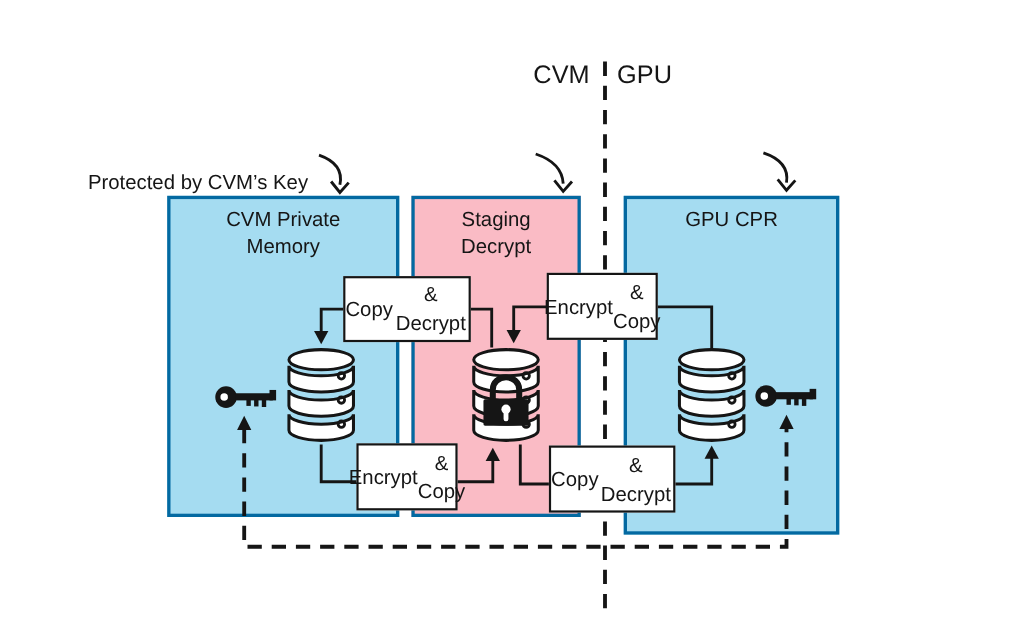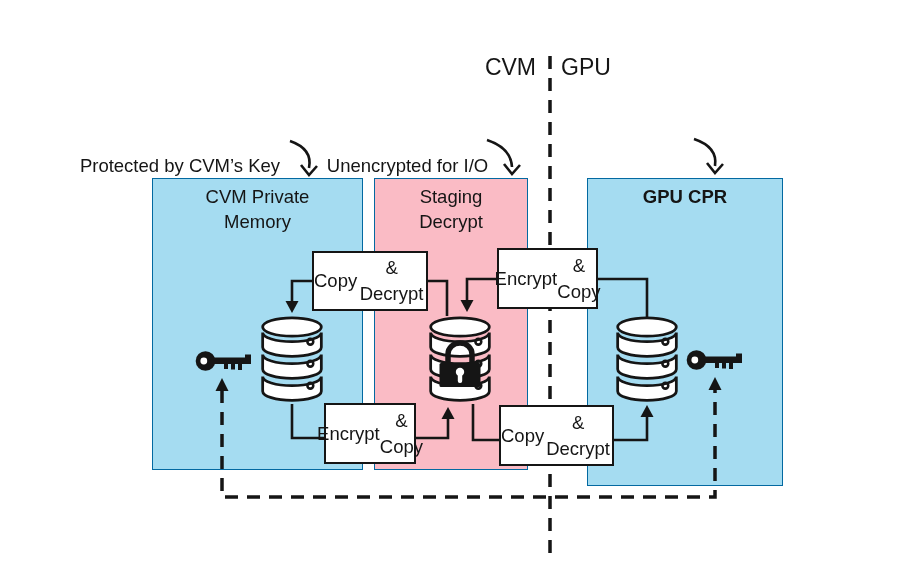--- a/index.html
+++ b/index.html
@@ -2,49 +2,48 @@
 <html><head>
 <meta charset="utf-8">
 <style>
   html,body{margin:0;padding:0;background:#ffffff;}
   #stage{
     position:relative;width:917px;height:565px;background:#ffffff;overflow:hidden;
     font-family:"Liberation Sans", sans-serif;color:#151515;
   }
   .lbl{position:absolute;font-size:18.5px;text-align:center;line-height:1.25;z-index:5;white-space:nowrap;margin-top:39px;}
   .hdr{position:absolute;font-size:23px;font-weight:normal;z-index:5;}
-  .region{position:absolute;border:1px solid #0369a1;box-sizing:border-box;z-index:1;
+  .region{position:absolute;border:3px solid #0369a1;box-sizing:border-box;z-index:1;
           display:flex;justify-content:center;align-items:flex-start;}
   .region .rtitle{font-size:18.5px;text-align:center;line-height:1.35;margin-top:6px;}
   #cvm-box{left:152px;top:178px;width:211px;height:292px;background:#a5dcf1;}
   #cvm-box .rtitle{max-width:125px;}
   #staging-box{left:374px;top:178px;width:154px;height:292px;background:#fabbc5;}
   #staging-box .rtitle{max-width:80px;}
-  #gpu-box{left:587px;top:178px;width:196px;height:308px;background:#a5dcf1;font-weight:bold;}
+  #gpu-box{left:567px;top:178px;width:196px;height:308px;background:#a5dcf1;}
   .flowbox{position:absolute;background:#ffffff;border:2.5px solid #151515;box-sizing:border-box;z-index:4;
            display:flex;flex-direction:row;justify-content:center;align-items:center;
            font-size:18.5px;line-height:1.4;text-align:center;}
   #flow-top-left{left:312px;top:251px;width:116px;height:60px;}
   #flow-top-right{left:497px;top:248px;width:101px;height:61px;}
   #flow-bottom-left{left:324px;top:403px;width:92px;height:61px;}
   #flow-bottom-right{left:499px;top:405px;width:115px;height:61px;}
   #wires{position:absolute;left:0;top:0;z-index:2;pointer-events:none;}
   .icon{position:absolute;z-index:3;}
   #footer-label{left:278px;top:506px;width:300px;font-size:19px;}
 </style>
 </head>
 <body>
 
 <div id="stage">
 
   <div class="hdr" style="left:420px;top:54px;width:116px;text-align:right;">CVM</div>
   <div class="hdr" style="left:561px;top:54px;">GPU</div>
 
   <div class="lbl" style="left:70px;top:115px;width:220px;">Protected by CVM’s Key</div>
-  <div class="lbl" style="left:315px;top:115px;width:185px;">Unencrypted for I/O</div>
 
   <div class="region" id="cvm-box">
     <div class="rtitle">CVM Private Memory</div>
   </div>
   <div class="region" id="staging-box">
     <div class="rtitle">Staging Decrypt</div>
   </div>
   <div class="region" id="gpu-box">
     <div class="rtitle">GPU CPR</div>
   </div>

